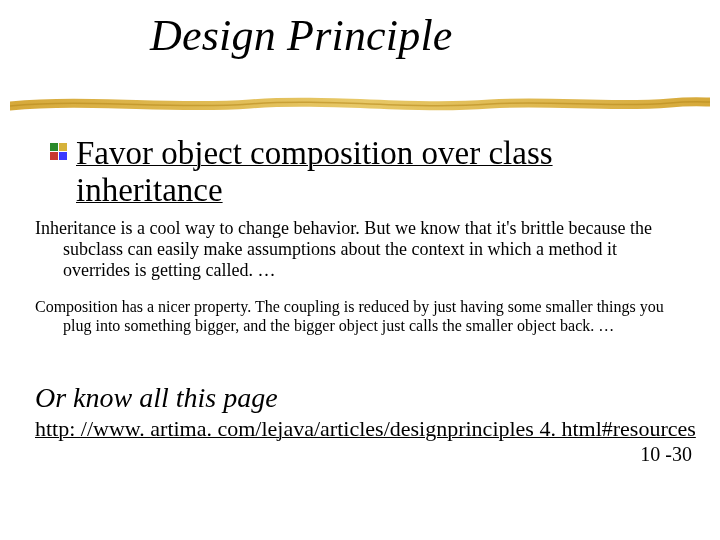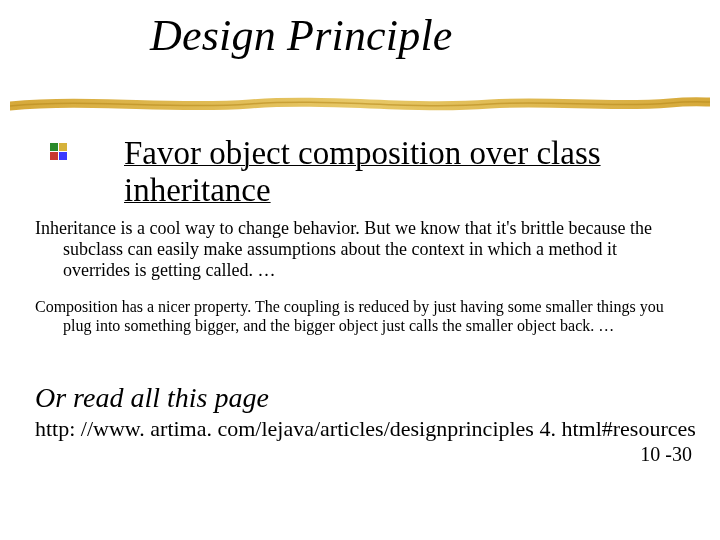--- a/index.html
+++ b/index.html
@@ -45,21 +45,20 @@
   .bullet-icon {
     margin-top: 8px;
     margin-right: 8px;
     flex: 0 0 auto;
   }
   .bullet-text {
     font-size: 33px;
     line-height: 1.12;
     text-decoration: underline;
     text-decoration-thickness: 1px;
-    margin-left: 48px;
   }
   .body1 {
     position: absolute;
     left: 35px;
     top: 218px;
     right: 40px;
     font-size: 18px;
     line-height: 1.18;
     text-indent: -28px;
     padding-left: 28px;
@@ -79,20 +78,21 @@
     left: 35px;
     top: 382px;
     font-size: 28px;
     font-style: italic;
   }
   .url {
     position: absolute;
     left: 35px;
     top: 416px;
     font-size: 22px;
+    text-decoration: underline;
     text-decoration-thickness: 1px;
   }
   .pagenum {
     position: absolute;
     right: 28px;
     bottom: 18px;
     font-size: 20px;
   }
 </style>
 </head>
@@ -120,19 +120,19 @@
       <rect x="9" y="0" width="8" height="8" fill="#d6b23a"></rect>
       <rect x="0" y="9" width="8" height="8" fill="#c9392e"></rect>
       <rect x="9" y="9" width="8" height="8" fill="#3b3bff"></rect>
     </svg>
     <div class="bullet-text">Favor object composition over class inheritance</div>
   </div>
 
   <div class="body1">Inheritance is a cool way to change behavior. But we know that it's brittle because the subclass can easily make assumptions about the context in which a method it overrides is getting called.  …</div>
   <div class="body2">Composition has a nicer property. The coupling is reduced by just having some smaller things you plug into something bigger, and the bigger object just calls the smaller object back.  …</div>
 
-  <div class="read-more">Or read all this page</div>
+  <div class="read-more">Or know all this page</div>
 
   <div class="url">http: //www. artima. com/lejava/articles/designprinciples 4. html#resources</div>
 
   <div class="pagenum">10 -30</div>
 
 </div>
 
 </body></html>

